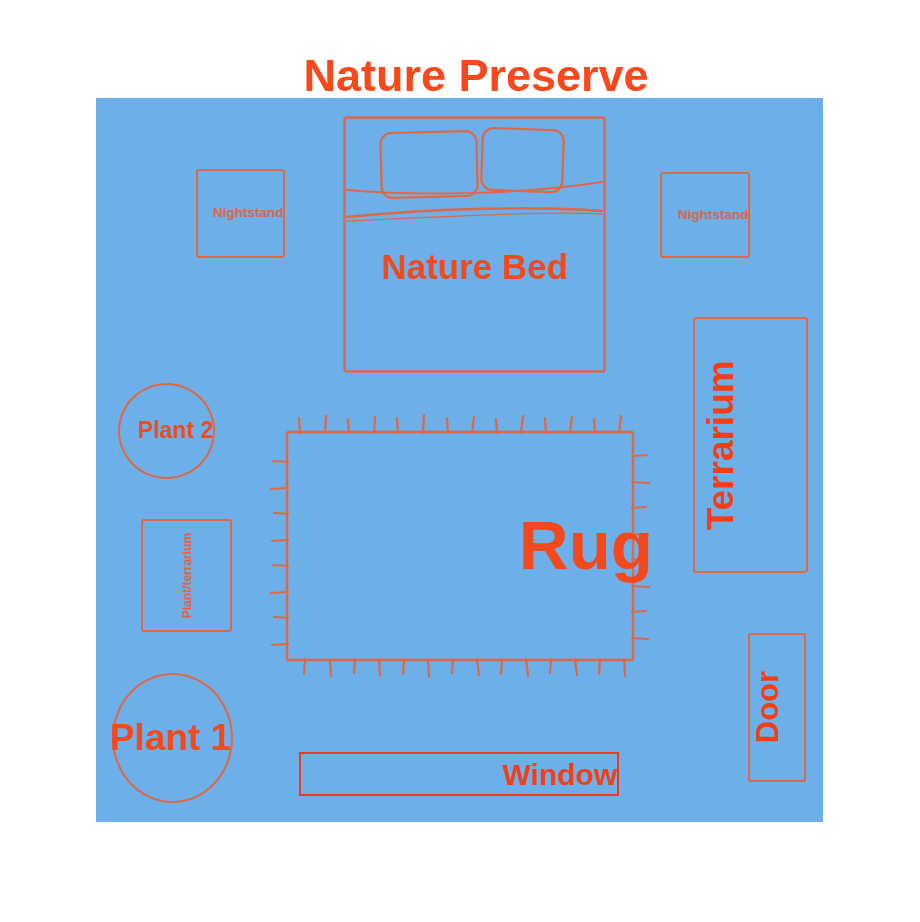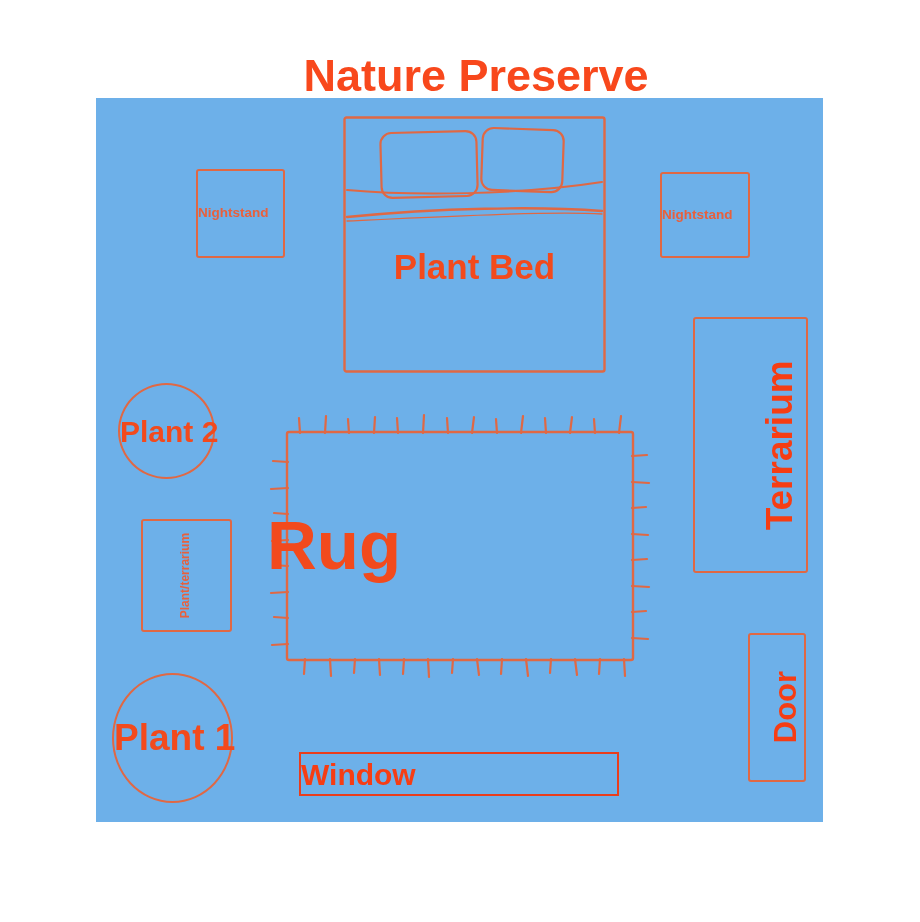--- a/index.html
+++ b/index.html
@@ -28,21 +28,21 @@
     font-size: 45px; font-weight: 700; letter-spacing: 0;
     color: var(--title-text, #f8481c);
   }
 
   .room {
     position: absolute; left: 96px; top: 98px;
     width: 727px; height: 724px;
     background: var(--room-bg, #6db0e9);
   }
 
-  .furn { position: absolute; display: flex; align-items: center; justify-content: flex-start; }
+  .furn { position: absolute; display: flex; align-items: center; justify-content: flex-end; }
   .outline {
     border: 2.2px solid var(--line, #e06844);
     border-radius: 3px;
   }
   .label { color: var(--label-text, #f24a1d); line-height: 1.1; white-space: nowrap; }
   .label-soft { color: var(--label-soft, #e8603c); }
   .label-red { color: var(--label-red, #f63d14); }
   .vert { transform: rotate(-90deg); }
 
   svg.sketch { color: var(--line, #e06844); display: block; }
@@ -54,21 +54,21 @@
   .bed .label { position: absolute; top: 132px; left: 0; width: 100%; text-align: center; font-size: 35px; }
 
   .ns-left  { left: 100px; top: 71px; width: 89px; height: 89px; }
   .ns-right { left: 564px; top: 74px; width: 90px; height: 86px; }
   .nightstand .label { font-size: 13.5px; }
 
   .terrarium { left: 597px; top: 219px; width: 115px; height: 256px; }
   .terrarium .label { font-size: 37px; }
 
   .plant2 { left: 22px; top: 285px; width: 97px; height: 96px; border-radius: 50%; }
-  .plant2 .label { font-size: 30px; }
+  .plant2 .label { font-size: 23px; }
 
   .plant-terr { left: 45px; top: 421px; width: 91px; height: 113px; }
   .plant-terr .label { font-size: 12px; }
 
   .rug-wrap { left: 171px; top: 314px; width: 386px; height: 268px; border: none; }
   .rug-wrap svg { position: absolute; inset: 0; }
   .rug-wrap .label { position: relative; font-size: 69px; }
 
   .plant1 { left: 16px; top: 575px; width: 121px; height: 130px; border-radius: 50%; }
   .plant1 .label { font-size: 37px; }
@@ -93,21 +93,21 @@
 
     <div class="furn bed">
       <svg class="sketch" width="263" height="257" viewBox="0 0 263 257">
         <rect x="1.5" y="1.5" width="260" height="254" rx="2" stroke-width="2.4"></rect>
         <rect x="38" y="16" width="96" height="65" rx="11" stroke-width="2.2" transform="rotate(-1.5 86 48)"></rect>
         <rect x="139" y="13" width="81" height="62" rx="11" stroke-width="2.2" transform="rotate(2 179 44)"></rect>
         <path d="M4,74 C70,80 175,79 259,66" stroke-width="2"></path>
         <path d="M4,101 C95,92 195,90 259,95" stroke-width="2.4"></path>
         <path d="M4,105 C110,100 210,95 259,98" stroke-width="1.3"></path>
       </svg>
-      <span class="label">Plant Bed</span>
+      <span class="label">Nature Bed</span>
     </div>
 
     <div class="furn outline nightstand ns-left">
       <span class="label label-soft">Nightstand</span>
     </div>
     <div class="furn outline nightstand ns-right">
       <span class="label label-soft">Nightstand</span>
     </div>
 
     <div class="furn outline terrarium">

